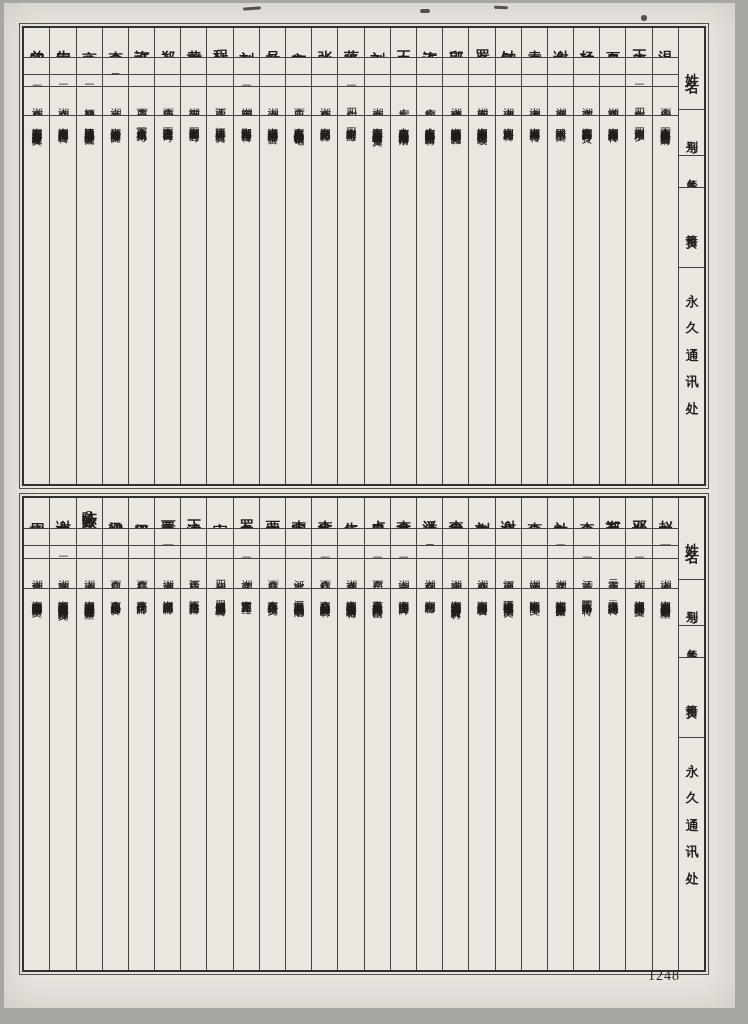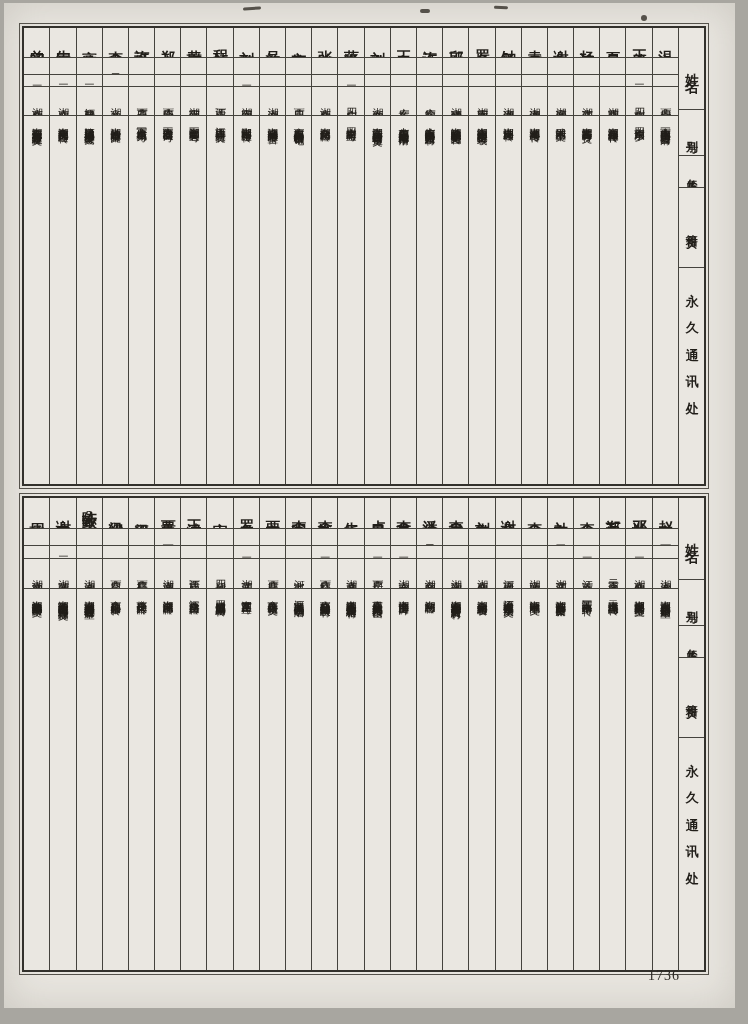--- a/index.html
+++ b/index.html
@@ -1014,13 +1014,13 @@
       </div>
       <div class="cell native">
         <span class="vtext">湖南常德</span>
       </div>
       <div class="cell address">
         <span class="vtext">湖南常德鹅鸪桥邮转前周家交</span>
       </div>
     </div>
   </section>
 
-<div class="page-number">1736</div>
+<div class="page-number">1248</div>
 
 </body></html>

